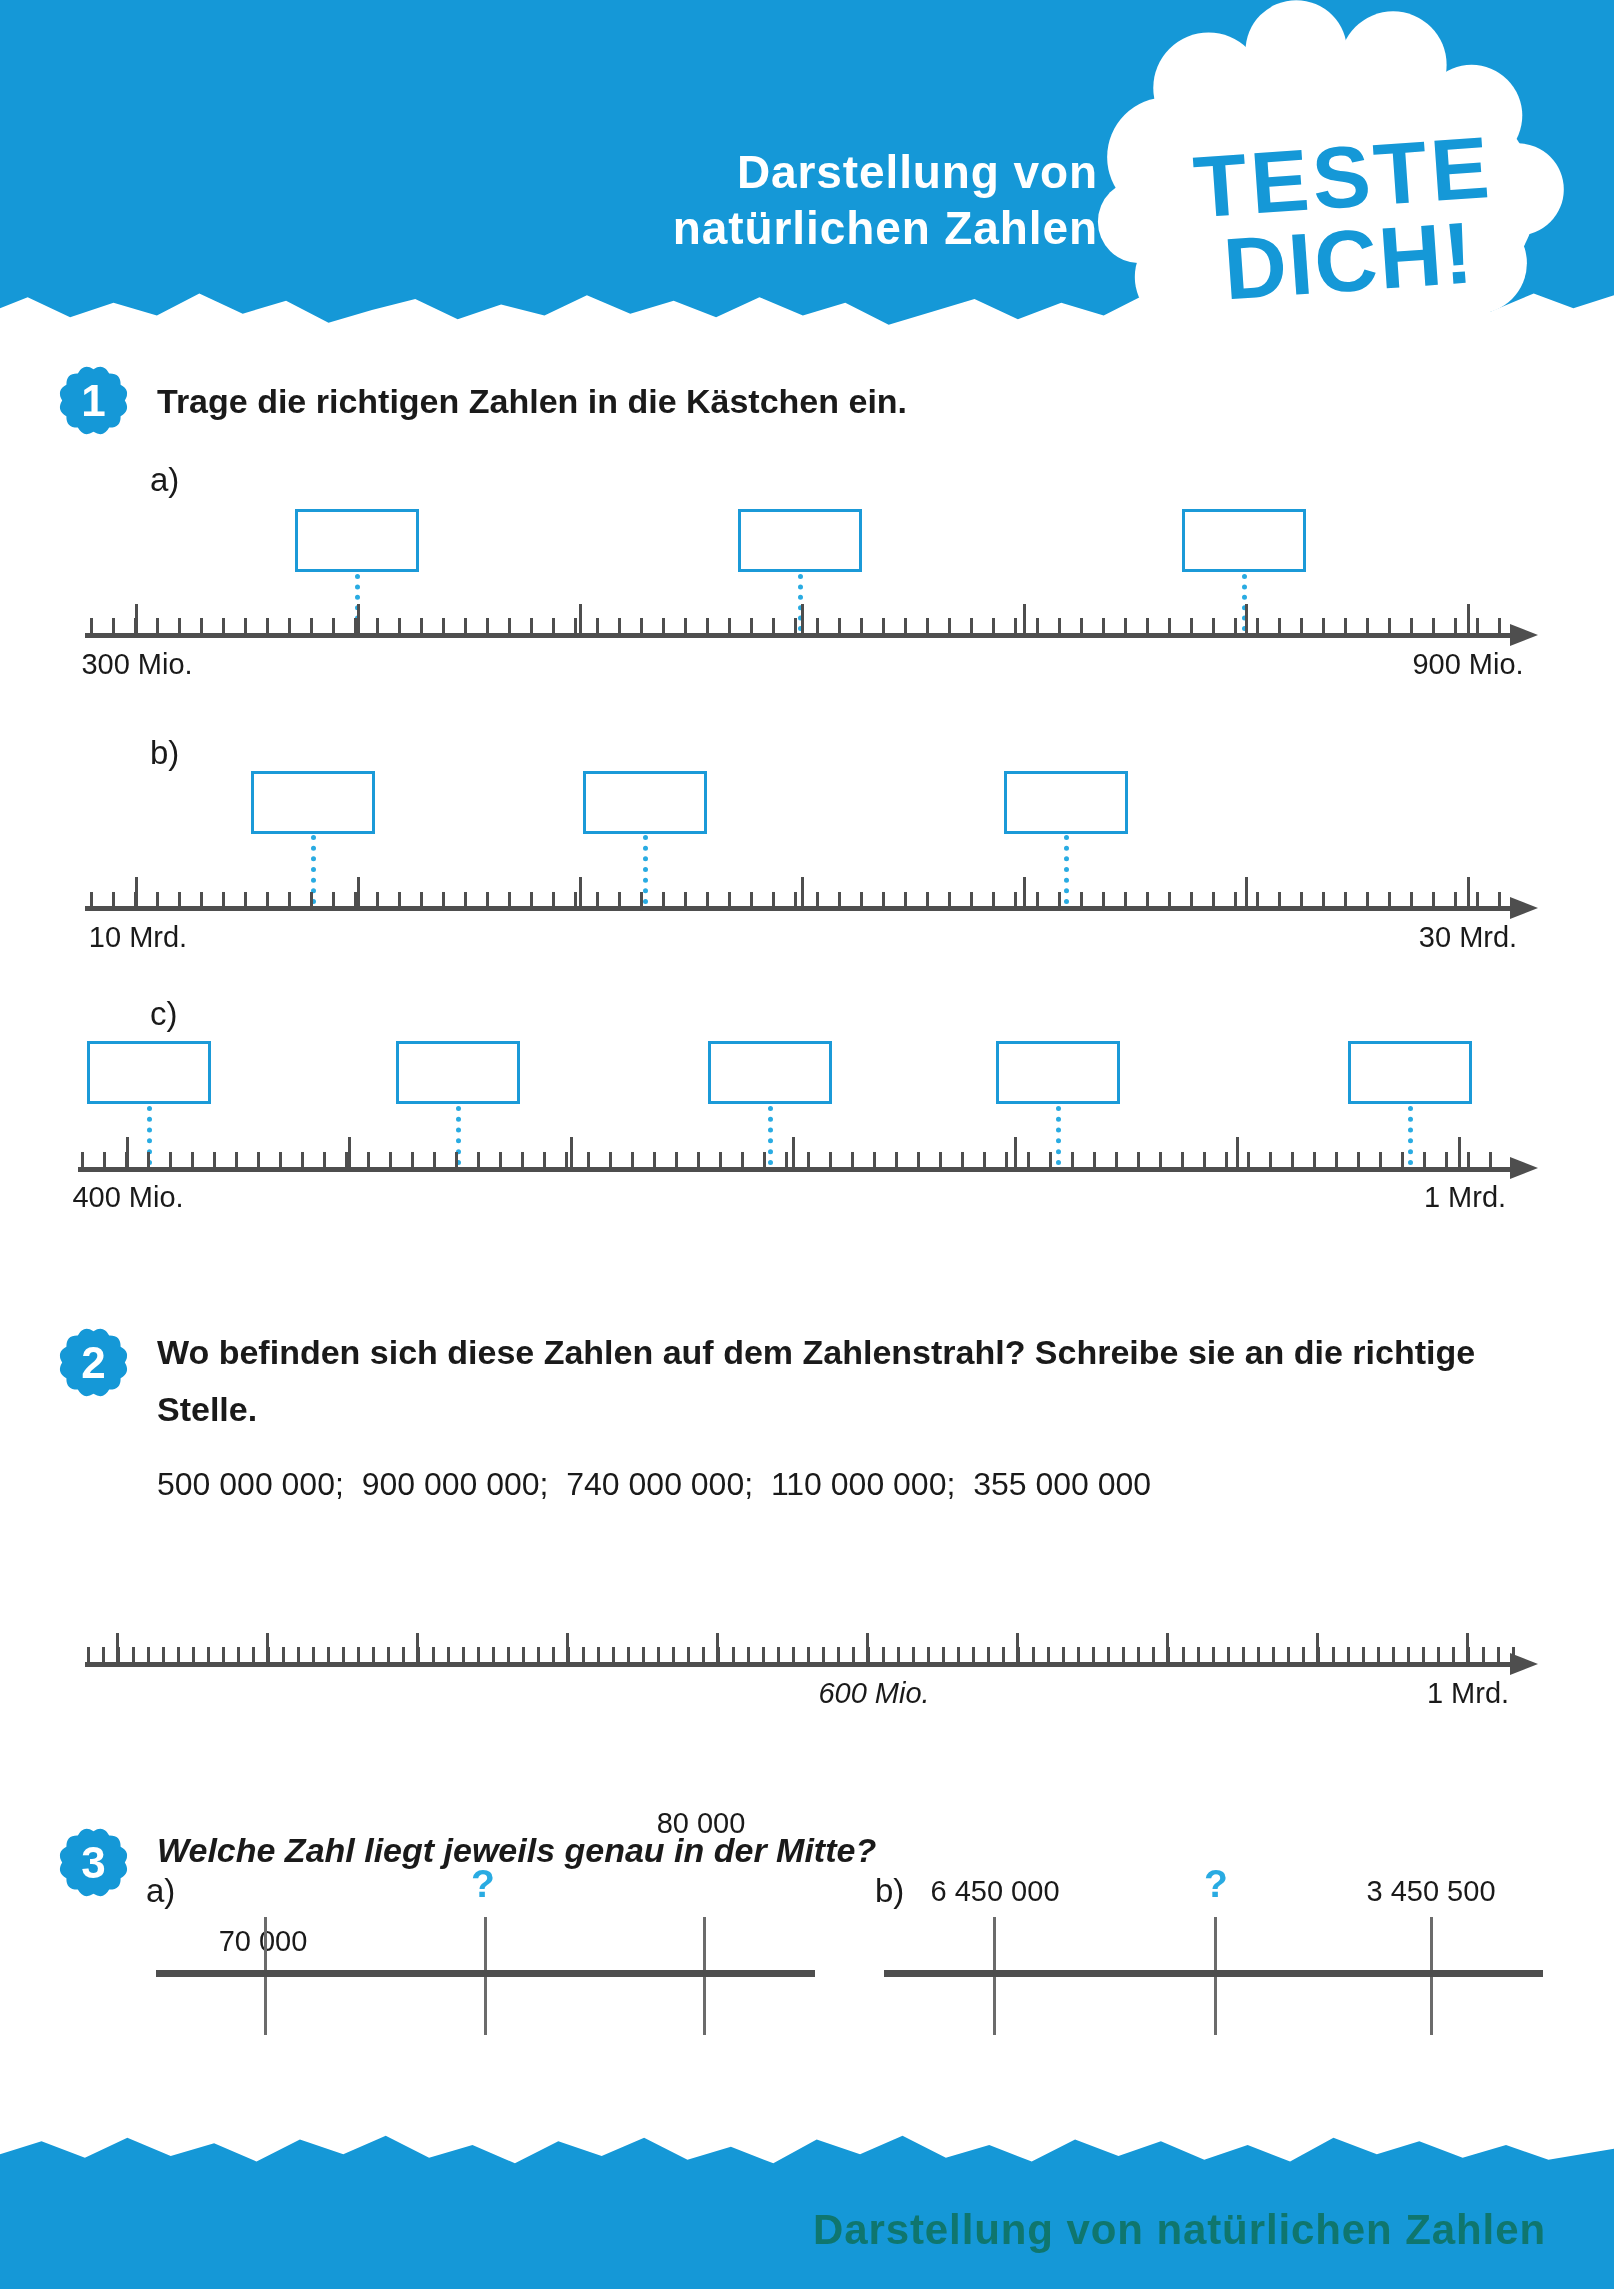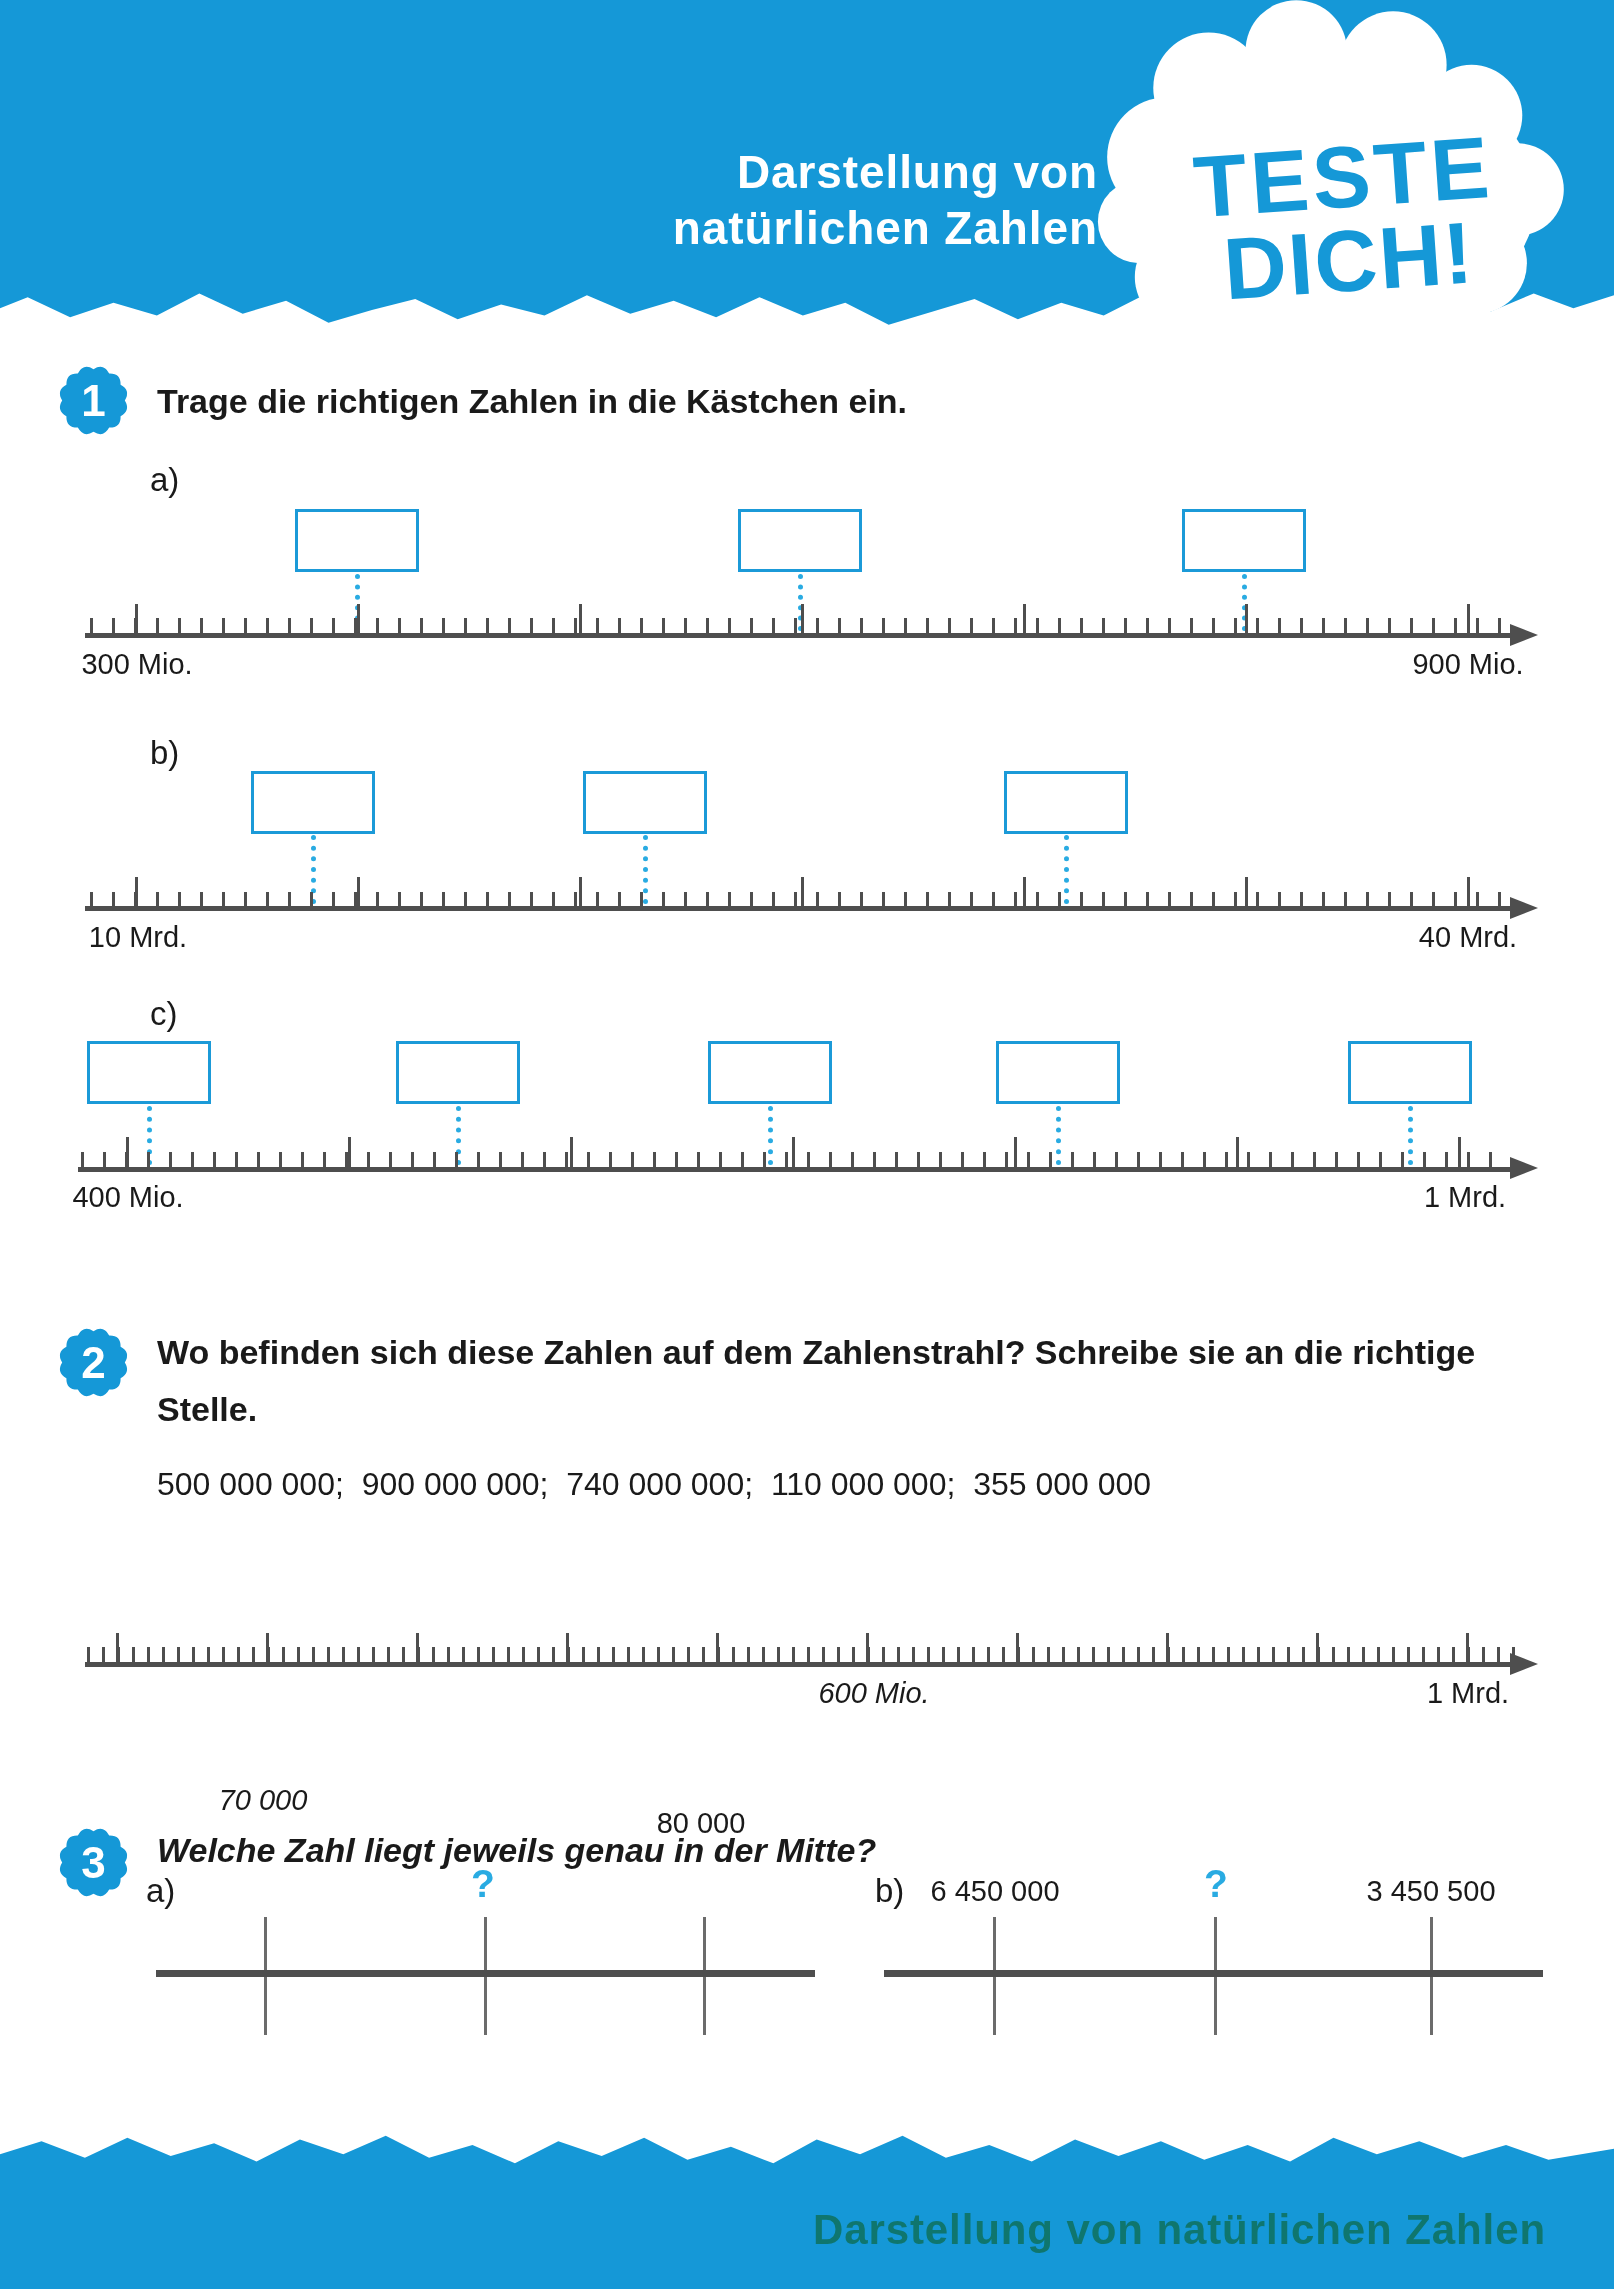--- a/index.html
+++ b/index.html
@@ -118,21 +118,21 @@
 <div class="abs answer-box" style="left:583px;top:771px;"></div>
 <div class="abs answer-box" style="left:1004px;top:771px;"></div>
 <div class="abs dots" style="left:311px;top:835px;height:69px;"></div>
 <div class="abs dots" style="left:643px;top:835px;height:69px;"></div>
 <div class="abs dots" style="left:1064px;top:835px;height:69px;"></div>
 <div class="abs ticks ticks-small" style="left:90px;top:892px;width:1425px;--p:22px;"></div>
 <div class="abs ticks ticks-tall" style="left:135px;top:877px;width:1337px;--p:222px;"></div>
 <div class="abs axis" style="left:85px;top:906px;width:1429px;"></div>
 <div class="abs arrow-head" style="left:1510px;top:897px;"></div>
 <div class="abs end-label center" style="left:138px;top:921px;">10 Mrd.</div>
-<div class="abs end-label center" style="left:1468px;top:921px;">40 Mrd.</div>
+<div class="abs end-label center" style="left:1468px;top:921px;">30 Mrd.</div>
 
 <div class="abs sub-label" style="left:150px;top:995px;">c)</div>
 <div class="abs answer-box" style="left:87px;top:1041px;"></div>
 <div class="abs answer-box" style="left:396px;top:1041px;"></div>
 <div class="abs answer-box" style="left:708px;top:1041px;"></div>
 <div class="abs answer-box" style="left:996px;top:1041px;"></div>
 <div class="abs answer-box" style="left:1348px;top:1041px;"></div>
 <div class="abs dots" style="left:147px;top:1106px;height:59px;"></div>
 <div class="abs dots" style="left:456px;top:1106px;height:59px;"></div>
 <div class="abs dots" style="left:768px;top:1106px;height:59px;"></div>
@@ -164,21 +164,21 @@
 
 <div class="abs badge" style="left:54px;top:1823px;">
   <svg viewBox="-8 -8 116 116">
     <path class="blue-fill" d="M96,50 Q105.1,64.8 89.8,73 Q90.3,90.3 73,89.8 Q64.8,105.1 50,96 Q35.2,105.1 27,89.8 Q9.7,90.3 10.2,73 Q-5.1,64.8 4,50 Q-5.1,35.2 10.2,27 Q9.7,9.7 27,10.2 Q35.2,-5.1 50,4 Q64.8,-5.1 73,10.2 Q90.3,9.7 89.8,27 Q105.1,35.2 96,50 Z"></path>
   </svg>
   <span class="badge-num">3</span>
 </div>
 <div class="abs task-text" style="left:157px;top:1831px;font-style:italic;">Welche Zahl liegt jeweils genau in der Mitte?</div>
 
 <div class="abs sub-label" style="left:146px;top:1872px;">a)</div>
-<div class="abs mid-num center" style="left:263px;top:1784px;font-style:italic;">70 000</div>
+<div class="abs mid-num center" style="left:263px;top:1925px;">70 000</div>
 <div class="abs qmark center" style="left:483px;top:1862px;">?</div>
 <div class="abs mid-num center" style="left:701px;top:1807px;">80 000</div>
 <div class="abs mid-vline" style="left:264px;top:1917px;height:118px;"></div>
 <div class="abs mid-vline" style="left:484px;top:1917px;height:118px;"></div>
 <div class="abs mid-vline" style="left:703px;top:1917px;height:118px;"></div>
 <div class="abs mid-hline" style="left:156px;top:1970px;width:659px;"></div>
 
 <div class="abs sub-label" style="left:875px;top:1872px;">b)</div>
 <div class="abs mid-num center" style="left:995px;top:1875px;">6 450 000</div>
 <div class="abs qmark center" style="left:1216px;top:1862px;">?</div>

